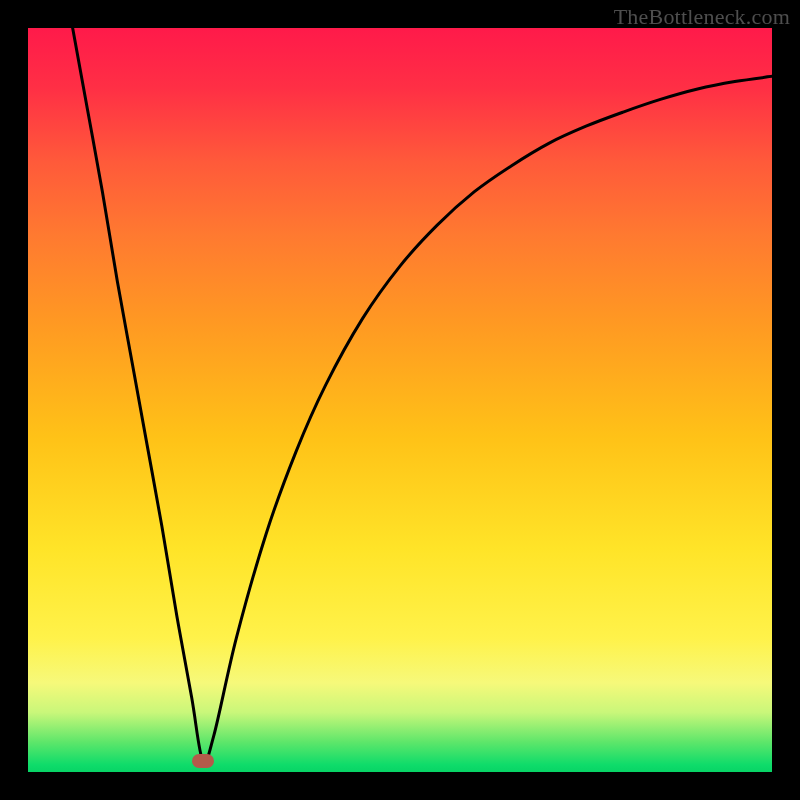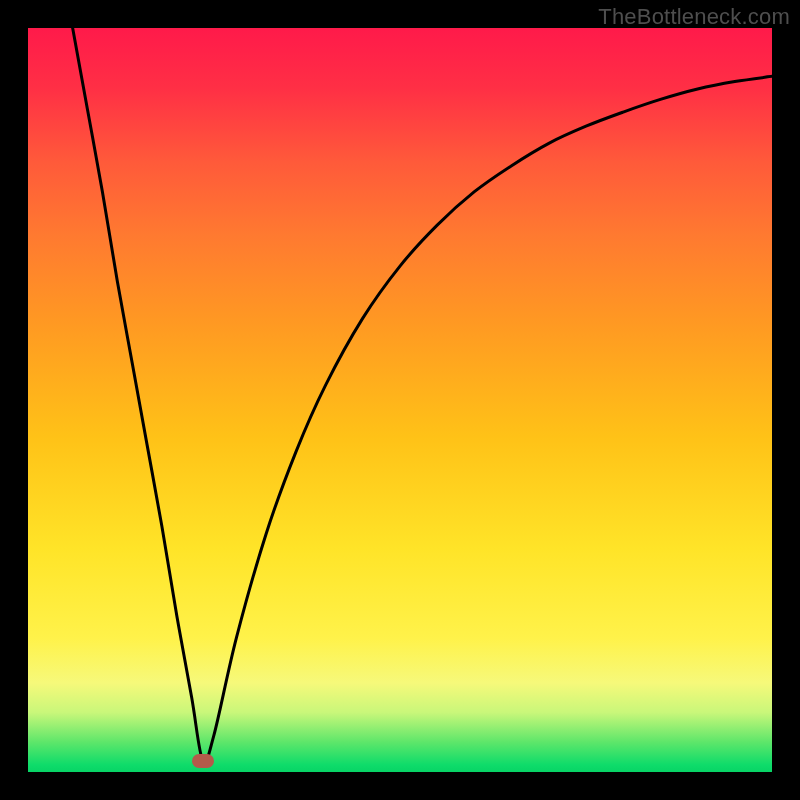--- a/index.html
+++ b/index.html
@@ -38,21 +38,21 @@
       #0fdc6a 99%,
       #07d466 100%);
   }
   .watermark {
     position: absolute;
     top: 4px;
     right: 10px;
     color: #4e4e4e;
     font-size: 22px;
     letter-spacing: 0.2px;
-    font-family: Liberation Sans, sans-serif;
+    font-family: Liberation Serif, serif;
   }
   svg.curve {
     position: absolute;
     left: 0;
     top: 0;
     width: 744px;
     height: 744px;
   }
   .marker {
     position: absolute;

